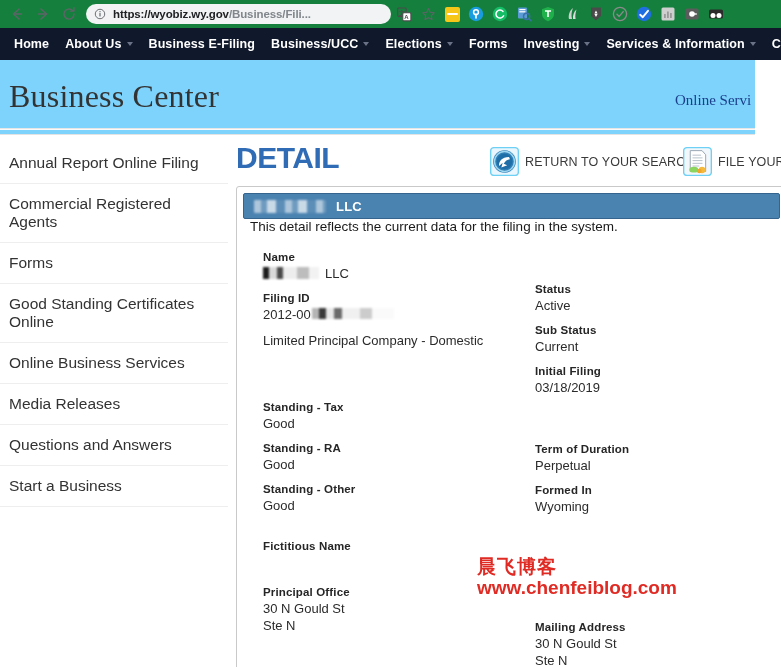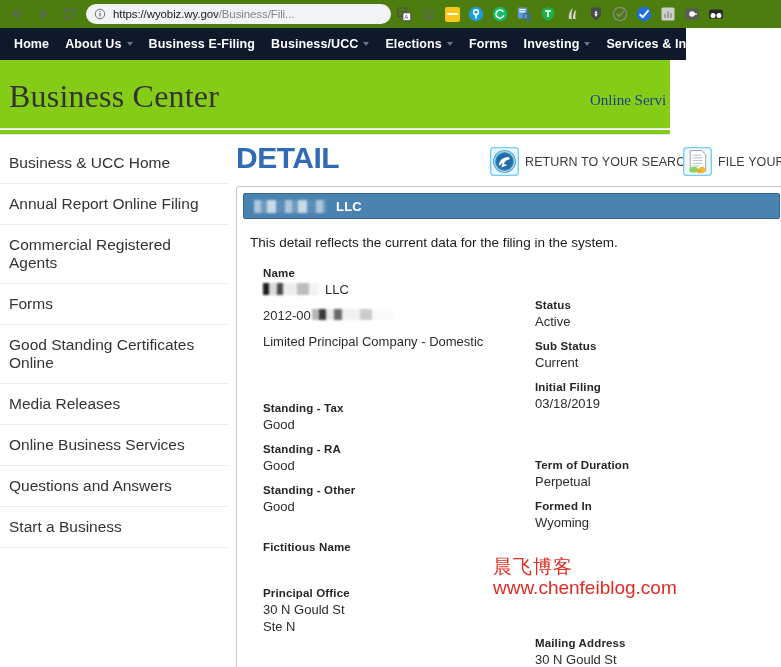--- a/index.html
+++ b/index.html
@@ -5,23 +5,23 @@
   html,body{margin:0;padding:0;}
   body{
     width:781px;height:667px;overflow:hidden;
     background:#ffffff;
     font-family:"Liberation Sans",sans-serif;
     -webkit-font-smoothing:antialiased;
   }
 
   
   #browser-chrome{
-    height:28px;width:781px;background:#4d7c0f;
+    height:28px;width:781px;background:#15803d;
     display:flex;align-items:center;box-sizing:border-box;
-    padding:0 4px;position:relative;
+    padding:0 4px;position:relative;font-weight:bold;
   }
   .nav-btn{
     width:26px;height:26px;display:flex;align-items:center;justify-content:center;
     color:#5f6368;font-size:15px;flex:0 0 auto;
   }
   .nav-btn svg{display:block;}
   #omnibox{
     flex:0 0 auto;width:305px;height:20px;background:#f1f3f4;border-radius:10px;
     display:flex;align-items:center;padding:0 8px;box-sizing:border-box;margin-left:4px;
   }
@@ -34,36 +34,36 @@
   .chrome-icon{
     width:22px;height:22px;flex:0 0 auto;margin-left:2px;
     display:flex;align-items:center;justify-content:center;
     border-radius:3px;position:relative;
   }
   .chrome-icon svg{display:block;}
   .ci-sq{width:15px;height:15px;border-radius:2px;display:block;}
 
   
   #site-nav{
-    height:32px;background:#10182b;width:686px;box-sizing:border-box;
+    height:32px;background:#10182b;width:781px;box-sizing:border-box;
     display:flex;align-items:center;padding-left:14px;overflow:hidden;
   }
   .nav-item{
     color:#ffffff;font-size:12.5px;font-weight:bold;white-space:nowrap;
     margin-right:16px;display:flex;align-items:center;
     font-family:"Liberation Sans",sans-serif;letter-spacing:0.1px;
   }
   .nav-caret{
     width:0;height:0;border-left:3.5px solid transparent;border-right:3.5px solid transparent;
     border-top:4px solid #6a7287;margin-left:5px;display:inline-block;
   }
 
   
   #page-header{
-    height:75px;background:#84cc16;width:670px;box-sizing:border-box;
+    height:75px;background:#7dd3fc;width:755px;box-sizing:border-box;
     position:relative;border-bottom:1px solid #e3e3e3;
   }
   #site-title{
     position:absolute;left:9px;top:18px;
     font-family:"Liberation Serif",serif;font-size:32px;color:#333333;
     letter-spacing:0.2px;
   }
   #online-services-link{
     position:absolute;right:4px;top:32px;
     font-family:"Liberation Serif",serif;font-size:15px;color:#1c3f8a;
@@ -129,21 +129,21 @@
         rgba(255,255,255,.70) 13px 22px,
         rgba(255,255,255,.10) 22px 31px);
     filter:blur(1.1px);border-radius:1px;
   }
   #entity-name-redact{width:72px;}
   #entity-suffix{
     color:#ffffff;font-size:13px;font-weight:bold;margin-left:10px;
     letter-spacing:0.2px;
   }
   #detail-note{
-    font-size:13.5px;color:#1a1a1a;padding:16px 0 0 7px;
+    font-size:13.5px;color:#1a1a1a;padding:0 0 0 7px;
   }
 
   #fields{position:relative;padding:18px 16px 0 18px;}
   .fcol{position:absolute;}
   .fcol-left{left:20px;top:16px;width:280px;}
   .fcol-right{left:292px;top:16px;width:250px;}
   .fld{margin-bottom:9px;}
   .fld-label{
     font-size:11.5px;font-weight:bold;color:#262626;letter-spacing:0.15px;
     line-height:15px;
@@ -168,22 +168,22 @@
         #3a3a3a 7px 14px,
         #e8e8e8 14px 22px,
         #6a6a6a 22px 30px,
         #f0f0f0 30px 48px,
         #cccccc 48px 60px,
         #fafafa 60px 82px);
     filter:blur(1px);vertical-align:0px;}
 
   
   #watermark{
-    position:absolute;left:493px;top:555px;color:#e02b24;z-index:40;
-    line-height:1.18;pointer-events:none;
+    position:absolute;left:477px;top:555px;color:#e02b24;z-index:40;
+    line-height:1.18;pointer-events:none;font-weight:bold;
   }
   #wm-cn{font-size:19px;font-family:"DejaVu Sans",sans-serif;letter-spacing:1px;}
   #wm-url{font-size:19px;font-family:"Liberation Sans",sans-serif;}
 
   
   .clip-row{overflow:hidden;}
 </style>
 </head>
 <body>
 
@@ -350,27 +350,26 @@
 
 <div id="page-header">
   <div id="site-title">Business Center</div>
   <div id="online-services-link">Online Services</div>
   <div id="header-rule"></div>
 </div>
 
 <div id="content">
 
   <div id="sidebar">
-    <div class="side-item"><span>Business &amp; UCC Home</span></div>
     <div class="side-item"><span>Annual Report Online Filing</span></div>
     <div class="side-item"><span>Commercial Registered Agents</span></div>
     <div class="side-item"><span>Forms</span></div>
     <div class="side-item"><span>Good Standing Certificates Online</span></div>
+    <div class="side-item"><span>Online Business Services</span></div>
     <div class="side-item"><span>Media Releases</span></div>
-    <div class="side-item"><span>Online Business Services</span></div>
     <div class="side-item"><span>Questions and Answers</span></div>
     <div class="side-item clip-row"><span>Start a Business</span></div>
   </div>
 
   <div id="main">
 
     <div id="detail-bar">
       <div id="detail-title">DETAIL</div>
     </div>
 
@@ -413,20 +412,21 @@
       <div id="detail-note">This detail reflects the current data for the filing in the system.</div>
 
       <div id="fields">
 
         <div class="fcol fcol-left">
           <div class="fld">
             <div class="fld-label">Name</div>
             <div class="fld-value"><span class="name-redact"></span><span>LLC</span></div>
           </div>
           <div class="fld">
+            <div class="fld-label">Filing ID</div>
             <div class="fld-value"><span>2012-00</span><span class="id-redact"></span></div>
           </div>
           <div class="fld">
             <div class="fld-value">Limited Principal Company - Domestic</div>
           </div>
 
           <div style="height:42px;"></div>
 
           <div class="fld">
             <div class="fld-label">Standing - Tax</div>

